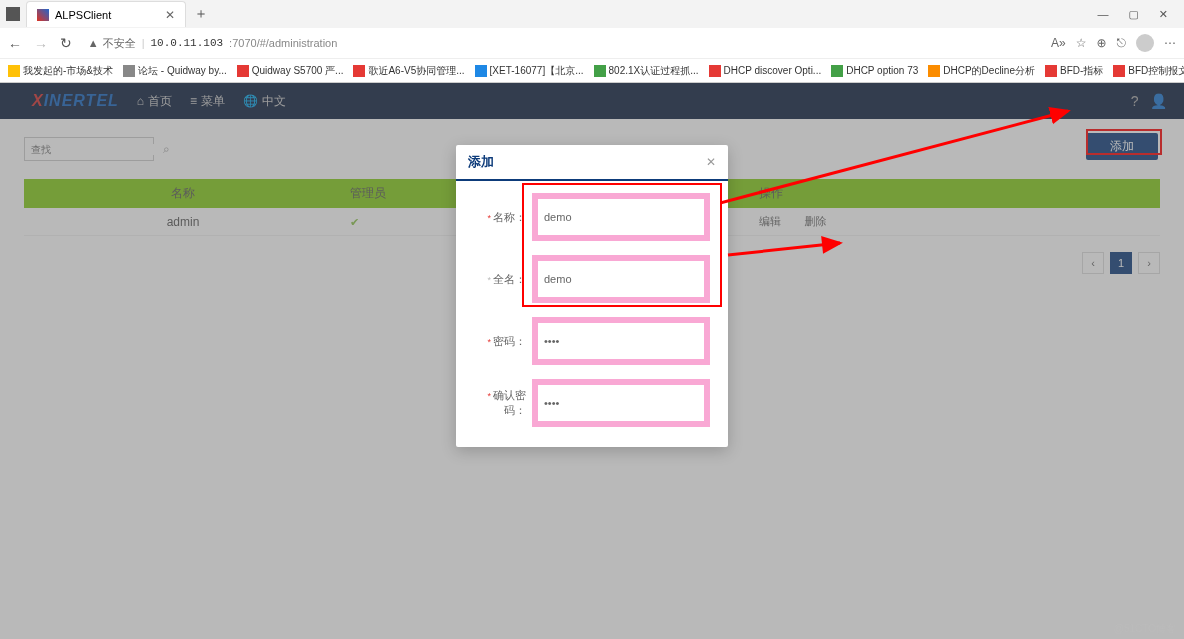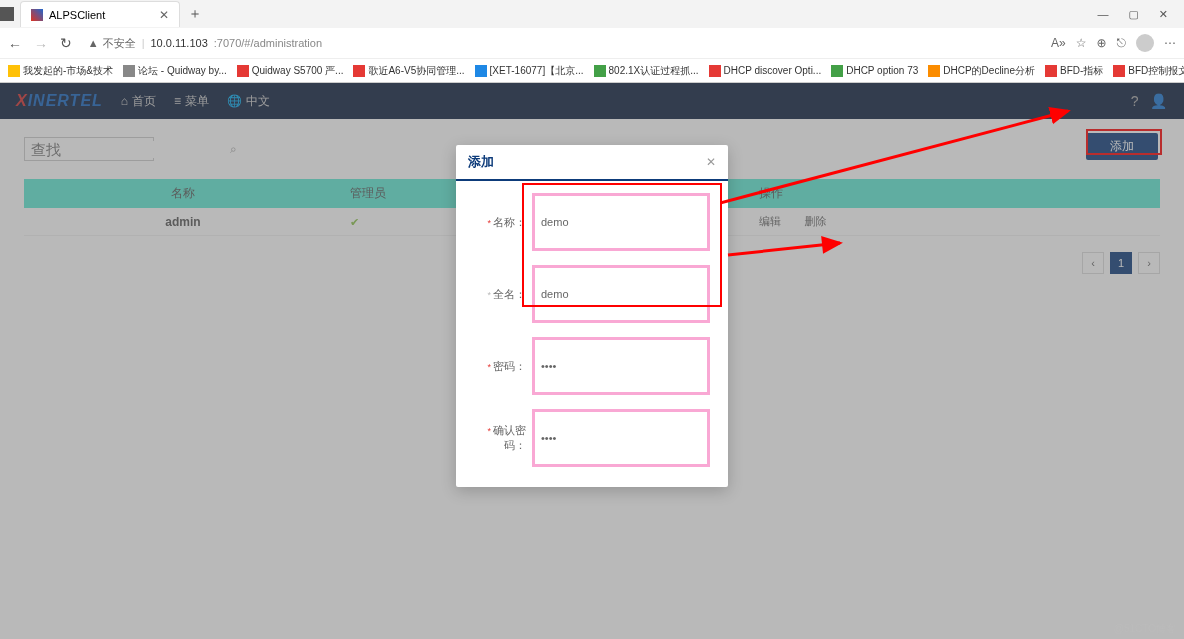--- a/index.html
+++ b/index.html
@@ -1,90 +1,90 @@
 <!DOCTYPE html>
 <html><head>
 <meta charset="utf-8">
 <style>
 * { margin: 0; padding: 0; box-sizing: border-box; font-family: "Microsoft YaHei", Arial, sans-serif; }
 body { width: 1184px; height: 639px; background: #f0f0f0; overflow: hidden; position: relative; }
 
 
 .browser-chrome { background: #fff; border-bottom: 1px solid #ccc; }
-.tab-bar { display: flex; align-items: center; height: 28px; background: #f3f3f3; }
+.tab-bar { display: flex; align-items: center; height: 28px; background: #f3f3f3; padding-left: 6px; }
 .window-icon { width: 14px; height: 14px; margin-right: 6px; background: #555; display: inline-block; }
 .tab { display: flex; align-items: center; background: #fff; height: 26px; padding: 0 10px; border-radius: 4px 4px 0 0; font-size: 11px; gap: 6px; min-width: 160px; border: 1px solid #ddd; border-bottom: none; }
 .tab-favicon { width: 12px; height: 12px; background: linear-gradient(45deg, #d32, #26c); }
 .tab-close { font-size: 12px; color: #666; cursor: pointer; margin-left: auto; }
 .new-tab { font-size: 14px; color: #555; padding: 0 8px; cursor: pointer; }
 .window-controls { margin-left: auto; display: flex; gap: 12px; padding-right: 12px; color: #555; font-size: 11px; }
 .window-controls span { cursor: pointer; padding: 4px; }
 
 .address-bar { display: flex; align-items: center; height: 30px; padding: 0 8px; gap: 10px; }
 .nav-icons { display: flex; gap: 12px; color: #555; align-items: center; }
 .nav-icons span { cursor: pointer; font-size: 14px; }
 .url-box { flex: 1; display: flex; align-items: center; gap: 6px; font-size: 11px; color: #333; padding: 3px 6px; }
 .insecure { color: #666; display: flex; align-items: center; gap: 4px; }
-.url-text { color: #333; }
+.url-text { color: #333; font-family: Liberation Mono, monospace; }
 .url-path { color: #888; }
 .addr-icons { display: flex; gap: 10px; color: #666; align-items: center; font-size: 12px; }
 .addr-icons span { cursor: pointer; }
 .avatar-icon { width: 18px; height: 18px; border-radius: 50%; background: #ccc; }
 
 .bookmarks-bar { display: flex; align-items: center; height: 24px; padding: 0 8px; gap: 10px; font-size: 10px; color: #333; border-top: 1px solid #eee; overflow: hidden; white-space: nowrap; }
 .bookmark { display: flex; align-items: center; gap: 3px; cursor: pointer; }
 .bm-ico { width: 12px; height: 12px; display: inline-block; }
 .bm-y { background: #ffc107; }
 .bm-r { background: #e53935; }
 .bm-g { background: #43a047; }
 .bm-b { background: #1e88e5; }
 .bm-o { background: #fb8c00; }
 
 
 .app-wrapper { position: relative; height: calc(639px - 82px); }
 .app-header { background: #0c1e3c; height: 36px; display: flex; align-items: center; padding: 0 16px; color: #ccc; gap: 18px; font-size: 12px; }
-.logo { font-weight: bold; font-style: italic; font-size: 16px; letter-spacing: 1px; }
+.logo { font-weight: bold; font-style: italic; font-size: 16px; letter-spacing: 1px; margin-left: 16px; }
 .logo .x { color: #d32f2f; }
 .logo .rest { color: #1565c0; }
 .nav-item { display: flex; align-items: center; gap: 4px; cursor: pointer; }
 .hdr-right { margin-left: auto; display: flex; gap: 12px; align-items: center; color: #aaa; }
 .hdr-right span { cursor: pointer; font-size: 14px; }
 
 .app-content { background: #fff; padding: 18px 24px; height: calc(100% - 36px); position: relative; }
 .page-title { font-size: 14px; font-weight: bold; color: #102a56; margin-bottom: 12px; }
 .add-btn { position: absolute; top: 14px; right: 26px; background: #0d3b7a; color: #fff; border: none; padding: 5px 24px; font-size: 12px; cursor: pointer; border-radius: 2px; }
 .add-btn-highlight { position: absolute; border: 2px solid #f00; top: 10px; right: 22px; width: 76px; height: 26px; pointer-events: none; }
 
 .search-box { display: flex; align-items: center; border: 1px solid #ccc; width: 130px; height: 24px; padding: 0 6px; font-size: 11px; color: #888; margin-bottom: 18px; }
-.search-box input { border: none; outline: none; flex: 1; font-size: 15px; }
+.search-box input { border: none; outline: none; flex: 1; font-size: 10px; }
 .search-box .sicon { color: #aaa; font-size: 12px; }
 
 table.data { width: 100%; border-collapse: collapse; font-size: 12px; }
-table.data th { background: #5eead4; color: #555; font-weight: normal; padding: 6px 8px; text-align: left; }
+table.data th { background: #84cc16; color: #555; font-weight: normal; padding: 6px 8px; text-align: left; }
 table.data th:first-child { text-align: center; }
 table.data td { padding: 6px 8px; border-bottom: 1px solid #f0f0f0; color: #555; }
-table.data td:first-child { text-align: center; font-weight: bold; }
+table.data td:first-child { text-align: center; }
 .chk { color: #8bc34a; font-size: 11px; }
 .row-actions span { color: #666; margin-right: 20px; cursor: pointer; font-size: 11px; }
 
 .pagination { display: flex; justify-content: flex-end; gap: 6px; margin-top: 16px; align-items: center; }
 .pagination span { width: 22px; height: 22px; display: flex; align-items: center; justify-content: center; font-size: 11px; cursor: pointer; border: 1px solid #ddd; color: #666; }
 .pagination .active { background: #0d3b7a; color: #fff; border-color: #0d3b7a; }
 
 
 .overlay { position: absolute; inset: 0; background: rgba(100,100,100,0.45); }
 .modal { position: absolute; top: 62px; left: 50%; transform: translateX(-50%); width: 272px; background: #fff; border-radius: 2px; box-shadow: 0 4px 16px rgba(0,0,0,.2); }
 .modal-hd { display: flex; align-items: center; justify-content: space-between; padding: 8px 12px; border-bottom: 2px solid #0d3b7a; }
 .modal-title { font-size: 13px; font-weight: bold; color: #0d3b7a; }
 .modal-close { color: #999; cursor: pointer; font-size: 12px; }
 .modal-body { padding: 12px 18px 6px; }
 .form-row { display: flex; align-items: center; margin-bottom: 14px; font-size: 11px; }
 .form-row label { width: 58px; text-align: right; color: #666; padding-right: 6px; }
 .form-row .req { color: #e53935; margin-right: 2px; font-size: 9px; }
-.form-row input { flex: 1; border: 3px solid #f9a8d4; padding: 20px 6px; font-size: 11px; color: #666; outline: none; }
+.form-row input { flex: 1; border: 6px solid #f9a8d4; padding: 12px 6px; font-size: 11px; color: #666; outline: none; }
 .form-highlight { position: absolute; border: 2px solid #f00; top: 38px; left: 66px; width: 200px; height: 124px; pointer-events: none; }
 .modal-ft { display: flex; justify-content: center; gap: 14px; padding: 10px 0 16px; }
 .btn { padding: 5px 20px; font-size: 11px; border-radius: 2px; cursor: pointer; }
 .btn-default { background: #fff; border: 1px solid #ccc; color: #555; }
 .btn-primary { background: #0d3b7a; border: 1px solid #0d3b7a; color: #fff; }
 
 
 .arrow { position: absolute; pointer-events: none; }
 
 .watermark { position: absolute; bottom: 4px; right: 8px; font-size: 10px; color: #bbb; }

